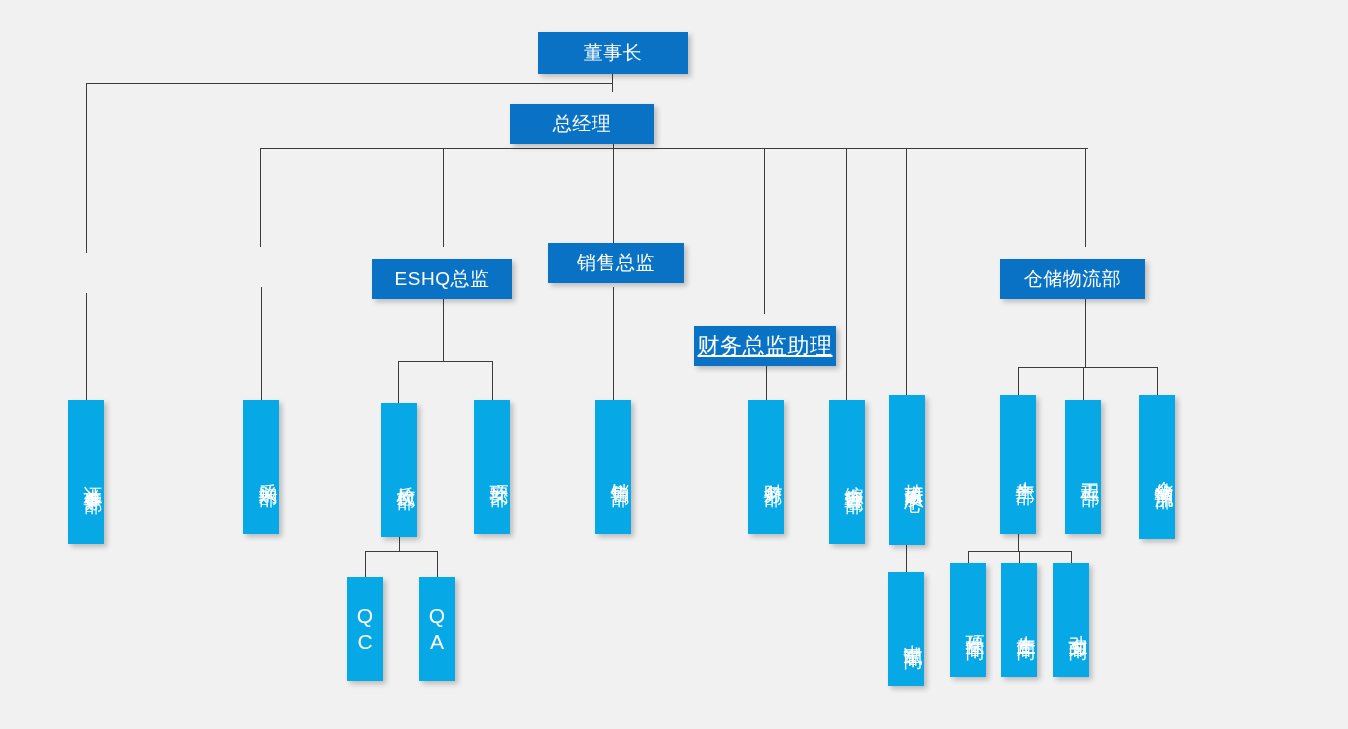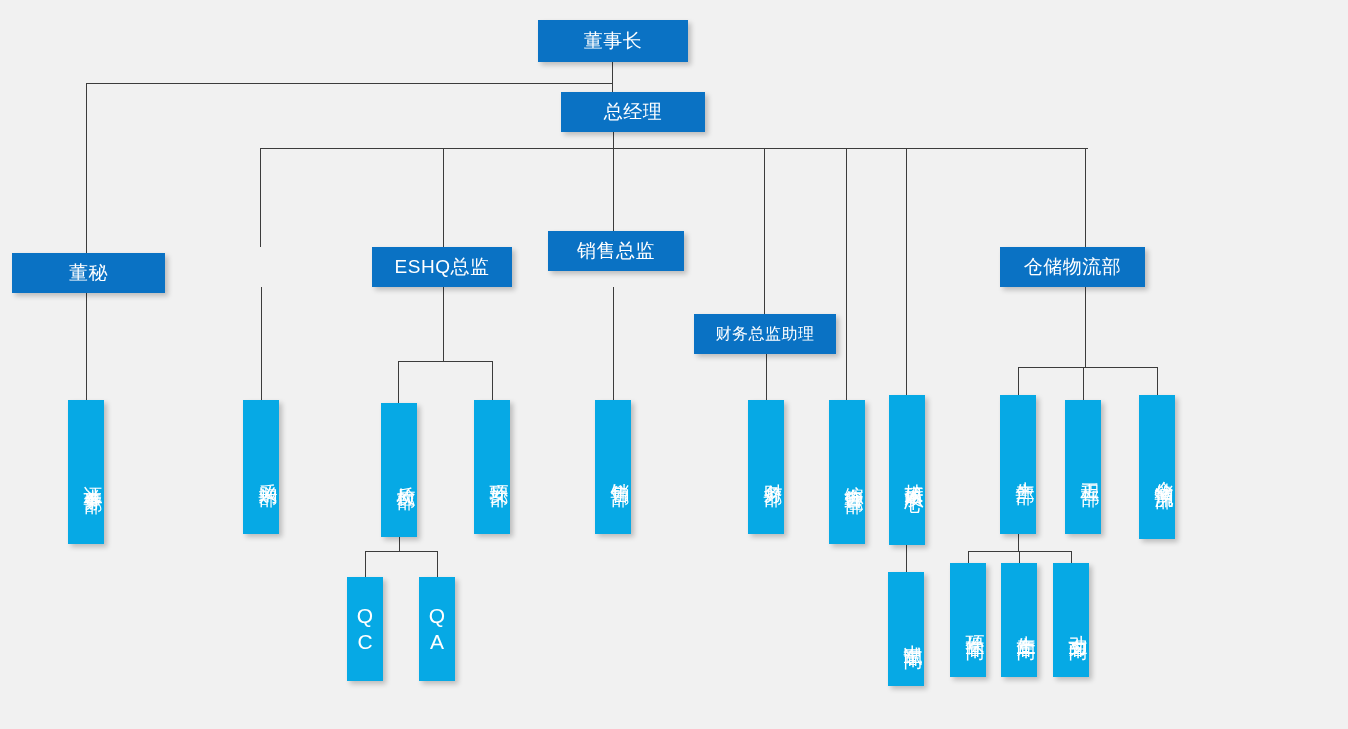--- a/index.html
+++ b/index.html
@@ -41,22 +41,23 @@
     line-height: 1.12;
     letter-spacing: 0.5px;
     user-select: none;
   }
   .node.dark  { background: #0a72c4; }
   .node.light { background: #06a9e5; }
 
   .node.h-text {
     font-size: 19px;
     white-space: nowrap;
+    margin-top: 12px;
   }
-  .node.h-text.small { font-size: 16px; }
+  .node.h-text.small { font-size: 22px; text-decoration: underline; }
 
   .node.v-text {
     writing-mode: vertical-rl;
     text-orientation: upright;
     font-size: 19px;
     padding-top: 8px;
     align-items: flex-start;
     justify-content: center;
     letter-spacing: 2px;
   }
@@ -121,23 +122,22 @@
 
   <div class="conn v" style="left:906px; top:545px; height:27px;"></div>
 
   <div class="conn v" style="left:1018px; top:534px; height:17px;"></div>
   <div class="conn h" style="left:968px; top:551px; width:103px;"></div>
   <div class="conn v" style="left:968px;  top:551px; height:12px;"></div>
   <div class="conn v" style="left:1019px; top:551px; height:12px;"></div>
   <div class="conn v" style="left:1071px; top:551px; height:12px;"></div>
 
   <div class="node dark h-text" style="left:538px; top:20px;  width:150px; height:42px;">董事长</div>
-  <div class="node dark h-text" style="left:561px; top:92px;  width:144px; height:40px;">总经理</div>
+  <div class="node dark h-text" style="left:510px; top:92px;  width:144px; height:40px;">总经理</div>
 
-  <div class="node dark h-text" style="left:12px;   top:253px; width:153px; height:40px;">董秘</div>
   <div class="node dark h-text" style="left:372px;  top:247px; width:140px; height:40px;">ESHQ总监</div>
   <div class="node dark h-text" style="left:548px;  top:231px; width:136px; height:40px;">销售总监</div>
   <div class="node dark h-text small" style="left:694px; top:314px; width:142px; height:40px;">财务总监助理</div>
   <div class="node dark h-text" style="left:1000px; top:247px; width:145px; height:40px;">仓储物流部</div>
 
   <div class="node light v-text" style="left:68px;   top:400px; width:36px; height:144px;">证券事务部</div>
   <div class="node light v-text" style="left:243px;  top:400px; width:36px; height:134px;">采购部</div>
   <div class="node light v-text" style="left:381px; top:403px; width:36px; height:134px;">质检部</div>
   <div class="node light v-text" style="left:474px; top:400px; width:36px; height:134px;">安环部</div>
   <div class="node light v-text" style="left:595px;  top:400px; width:36px; height:134px;">销售部</div>

